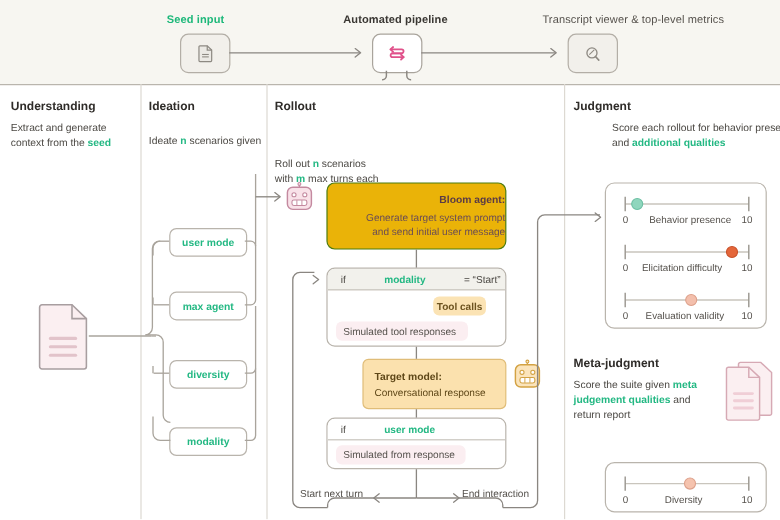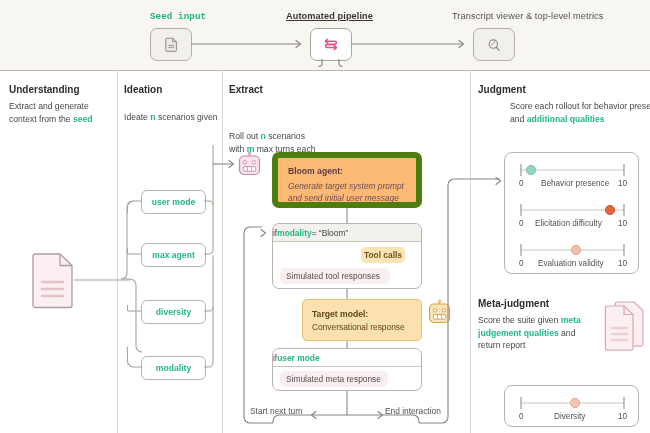--- a/index.html
+++ b/index.html
@@ -3,46 +3,46 @@
 <meta charset="utf-8">
 <style>
   html,body{margin:0;padding:0;background:#ffffff;}
   body{font-family:"Liberation Sans", sans-serif;}
   #stage{position:relative;width:650px;height:433px;overflow:hidden;background:#ffffff;}
 
   
   .topband{position:absolute;left:0;top:0;width:650px;height:70px;background:#f7f6f1;border-bottom:1.2px solid #b9b5ad;}
   .toplabel{position:absolute;font-size:9.2px;font-weight:600;letter-spacing:.1px;white-space:nowrap;}
   .tl-green{color:#1db87a;}
-  .tl-dark{color:#3a3733;text-decoration:underline;}
+  .tl-dark{color:#3a3733;}
   .tl-grey{color:#55514c;font-weight:500;margin-left:28px;}
 
   .topbox{position:absolute;width:40px;height:31px;border:1.2px solid #b3aea6;border-radius:7px;background:#f2f0eb;
           display:flex;align-items:center;justify-content:center;}
   .topbox.active{background:#ffffff;border-color:#a9a49c;}
 
   
   .colline{position:absolute;top:70px;width:1px;height:363px;background:#ddd9d2;}
   .coltitle{position:absolute;font-size:10px;font-weight:700;color:#2f2c29;white-space:nowrap;}
   .coldesc{position:absolute;font-size:8.6px;line-height:12.6px;color:#4a4742;}
   .g{color:#23b883;font-weight:600;}
 
   
   .pill{position:absolute;height:22px;border:1px solid #b9b4ac;border-radius:6px;background:#ffffff;
         display:flex;align-items:center;justify-content:center;font-size:8.6px;color:#23b883;font-weight:600;}
 
   
   .card{position:absolute;border-radius:7px;box-sizing:border-box;}
-  .card-bloom{background:#fdba74;border:6px solid #4d7c0f;}
+  .card-bloom{background:#eab308;border:1px solid #4d7c0f;text-align:right;}
   .card-title{font-size:8.6px;font-weight:700;color:#5a3b46;}
-  .card-body{font-size:8.4px;line-height:12px;color:#6a4c55;font-style:italic;}
+  .card-body{font-size:8.4px;line-height:12px;color:#6a4c55;}
 
   .cond{position:absolute;border:1px solid #b9b4ac;border-radius:7px;background:#ffffff;box-sizing:border-box;overflow:hidden;}
   .cond-head{height:17px;background:#f2f1ec;border-bottom:1px solid #c8c4bc;display:flex;align-items:center;
-             padding-left:0;font-size:8.4px;color:#4a4742;}
+             padding-left:11px;font-size:8.4px;color:#4a4742;gap:32px;}
   .cond-body{position:relative;}
 
   .chip{position:absolute;border-radius:5px;display:flex;align-items:center;justify-content:center;
         font-size:8.4px;box-sizing:border-box;}
   .chip-tool{background:#fbe3b4;color:#6d5320;font-weight:600;}
   .chip-pinkresp{background:#fbeef1;color:#55514c;}
   .chip-target{background:#fbe1ae;border:1px solid #e0bd78;color:#5e4718;}
 
   
   .panel{position:absolute;border:1px solid #b9b4ac;border-radius:8px;background:#ffffff;box-sizing:border-box;}
@@ -52,21 +52,21 @@
   .smalltxt{position:absolute;font-size:8.4px;color:#55514c;white-space:nowrap;}
   svg{display:block;overflow:visible;}
 </style>
 </head>
 <body>
 
 <div id="stage">
 
   <div class="topband"></div>
 
-  <div class="toplabel tl-green" style="left:150px;top:11px;font-family:Liberation Mono, monospace;">Seed input</div>
+  <div class="toplabel tl-green" style="left:139px;top:11px;">Seed input</div>
   <div class="toplabel tl-dark" style="left:286px;top:11px;">Automated pipeline</div>
   <div class="toplabel tl-grey" style="left:424px;top:11px;">Transcript viewer &amp; top-level metrics</div>
 
   <div class="topbox" style="left:150px;top:28px;">
     <span>
       <svg width="13" height="15" viewBox="0 0 13 15">
         <path d="M1.6 1.2 h6.1 l3.7 3.5 v8.8 a0.8 0.8 0 0 1 -0.8 0.8 h-9 a0.8 0.8 0 0 1 -0.8 -0.8 v-11.5 a0.8 0.8 0 0 1 0.8 -0.8 z" fill="#ebe9e4" stroke="#8d8982" stroke-width="1"></path>
         <path d="M7.7 1.2 v3.5 h3.7" fill="none" stroke="#8d8982" stroke-width="1"></path>
         <g stroke="#8d8982" stroke-width="0.9">
           <line x1="3.4" y1="8.4" x2="9" y2="8.4"></line>
@@ -159,21 +159,21 @@
       <path d="M127.5 347 v14 a6 6 0 0 0 6 6 h8"></path>
 
       <path d="M204 201 h5 a4 4 0 0 1 4 4"></path>
       <path d="M204 254 h5 a4 4 0 0 0 4 -4 v-45"></path>
       <path d="M204 311 h5 a4 4 0 0 0 4 -4 v-52"></path>
       <path d="M204 367 h5 a4 4 0 0 0 4 -4 v-56"></path>
       <path d="M213 205 v-60"></path>
     </g>
   </svg>
 
-  <div class="coltitle" style="left:229px;top:84px;">Extract</div>
+  <div class="coltitle" style="left:229px;top:84px;">Rollout</div>
   <div class="coldesc" style="left:229px;top:100px;width:200px;margin-top:30px;">
     <span>Roll out </span><span class="g">n</span><span> scenarios</span><br>
     <span>with </span><span class="g">m</span><span> max turns each</span>
   </div>
 
   <div style="position:absolute;left:238px;top:152px;">
     <svg width="23" height="24" viewBox="0 0 23 24">
       <line x1="11.5" y1="1" x2="11.5" y2="4" stroke="#c48aa0" stroke-width="1.1"></line>
       <circle cx="11.5" cy="1.3" r="1.2" fill="#f6dce4" stroke="#c48aa0" stroke-width="0.9"></circle>
       <rect x="1.5" y="4" width="20" height="18.5" rx="4.5" fill="#f9e2e9" stroke="#c48aa0" stroke-width="1.2"></rect>
@@ -192,21 +192,21 @@
     <div class="card-body" style="margin:4px 0 0 10px;">
       <span>Generate target system prompt</span><br>
       <span>and send initial user message</span>
     </div>
   </div>
 
   <div class="cond" style="left:272px;top:223px;width:150px;height:66px;">
     <div class="cond-head">
       <span>if </span>
         <span class="g">modality</span>
-        <span> = “Bloom”</span>
+        <span> = “Start”</span>
     </div>
     <div class="cond-body" style="height:48px;">
       <div class="chip chip-tool" style="left:88px;top:5px;width:44px;height:16px;position:absolute;text-align:center;">Tool calls</div>
       <div class="chip chip-pinkresp" style="left:7px;top:26px;width:110px;height:16px;position:absolute;justify-content:flex-start;padding-left:6px;">Simulated tool responses</div>
     </div>
   </div>
 
   <div class="chip chip-target" style="left:302px;top:299px;width:120px;height:42px;position:absolute;flex-direction:column;align-items:flex-start;justify-content:center;padding-left:9px;">
     <div style="font-weight:700;font-size:8.6px;">Target model:</div>
     <div style="margin-top:3px;font-size:8.4px;">Conversational response</div>
@@ -226,21 +226,21 @@
       </g>
     </svg>
   </div>
 
   <div class="cond" style="left:272px;top:348px;width:150px;height:43px;">
     <div class="cond-head" style="background:#ffffff;border-bottom:1px solid #c8c4bc;">
       <span>if </span>
         <span class="g">user mode</span>
     </div>
     <div class="cond-body" style="height:25px;">
-      <div class="chip chip-pinkresp" style="left:7px;top:4px;width:108px;height:16px;position:absolute;justify-content:flex-start;padding-left:6px;">Simulated meta response</div>
+      <div class="chip chip-pinkresp" style="left:7px;top:4px;width:108px;height:16px;position:absolute;justify-content:flex-start;padding-left:6px;">Simulated from response</div>
     </div>
   </div>
 
   <div class="smalltxt" style="left:250px;top:406px;">Start next turn</div>
   <div class="smalltxt" style="left:385px;top:406px;">End interaction</div>
 
   <svg style="position:absolute;left:0;top:0;" width="650" height="433">
     <g stroke="#8a8681" stroke-width="1.1" fill="none">
 
       <line x1="213" y1="164" x2="233" y2="164"></line>

